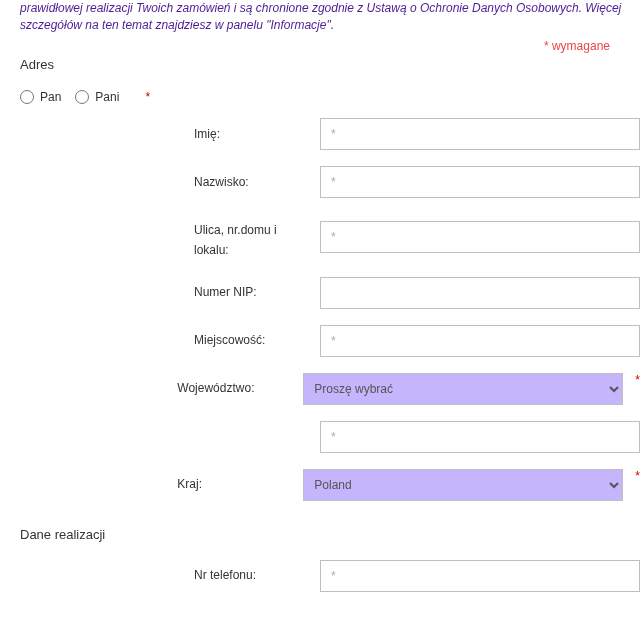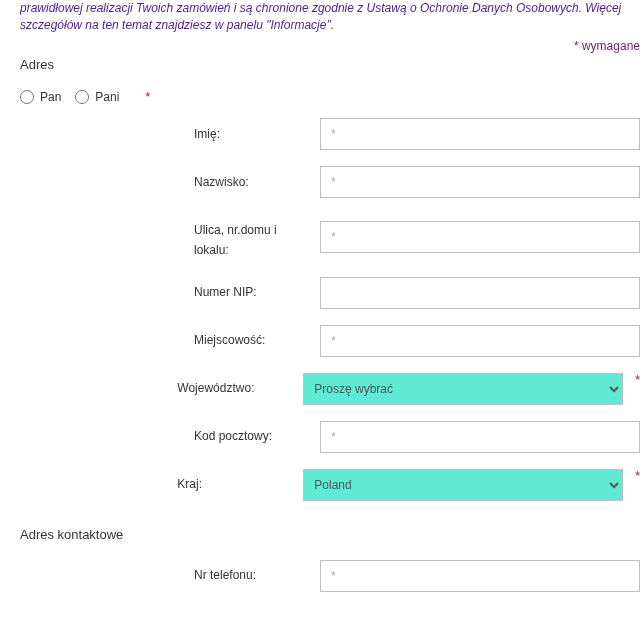--- a/index.html
+++ b/index.html
@@ -13,23 +13,24 @@
     width: 640px;
   }
   .intro {
     font-size: 12px;
     color: #4c1d95;
     line-height: 1.45;
     margin: 0 0 4px 0;
     font-style: italic;
   }
   .req-note {
-    color: #701a75;
+    color: #ef4444;
     font-size: 12px;
     text-align: right;
+    padding-right: 30px;
     margin-bottom: 2px;
   }
   .section-title {
     font-size: 13px;
     color: #333;
     margin: 4px 0 18px 0;
   }
   .row {
     display: flex;
     align-items: center;
@@ -62,21 +63,21 @@
   }
   .txt::placeholder { color: #aaa; }
   .sel {
     width: 320px;
     height: 32px;
     border: 1px solid #bfbfbf;
     padding: 0 6px;
     font-size: 12px;
     font-family: inherit;
     color: #555;
-    background: #5eead4;
+    background: #c4b5fd;
   }
   .asterisk {
     color: #cc0000;
     font-size: 12px;
     margin-left: 12px;
     align-self: flex-start;
   }
   .radio-row {
     display: flex;
     align-items: center;
@@ -154,36 +155,35 @@
   <div class="label-col">Województwo:</div>
   <div class="field-col">
     <select class="sel">
       <option>Proszę wybrać</option>
     </select>
     <span class="asterisk">*</span>
   </div>
 </div>
 
 <div class="row">
-  <div class="label-col">Kod pocztowy:</div>
   <div class="field-col">
     <input class="txt" type="text" placeholder="*" style="">
   </div>
 </div>
 
 <div class="row">
   <div class="label-col">Kraj:</div>
   <div class="field-col">
     <select class="sel">
       <option>Poland</option>
     </select>
     <span class="asterisk">*</span>
   </div>
 </div>
 
-<div class="section-title" style="margin-top:26px;">Adres kontaktowe</div>
+<div class="section-title" style="margin-top:26px;">Dane realizacji</div>
 
 <div class="row">
   <div class="label-col">Nr telefonu:</div>
   <div class="field-col">
     <input class="txt" type="text" placeholder="*" style="">
   </div>
 </div>
 
 </body></html>

